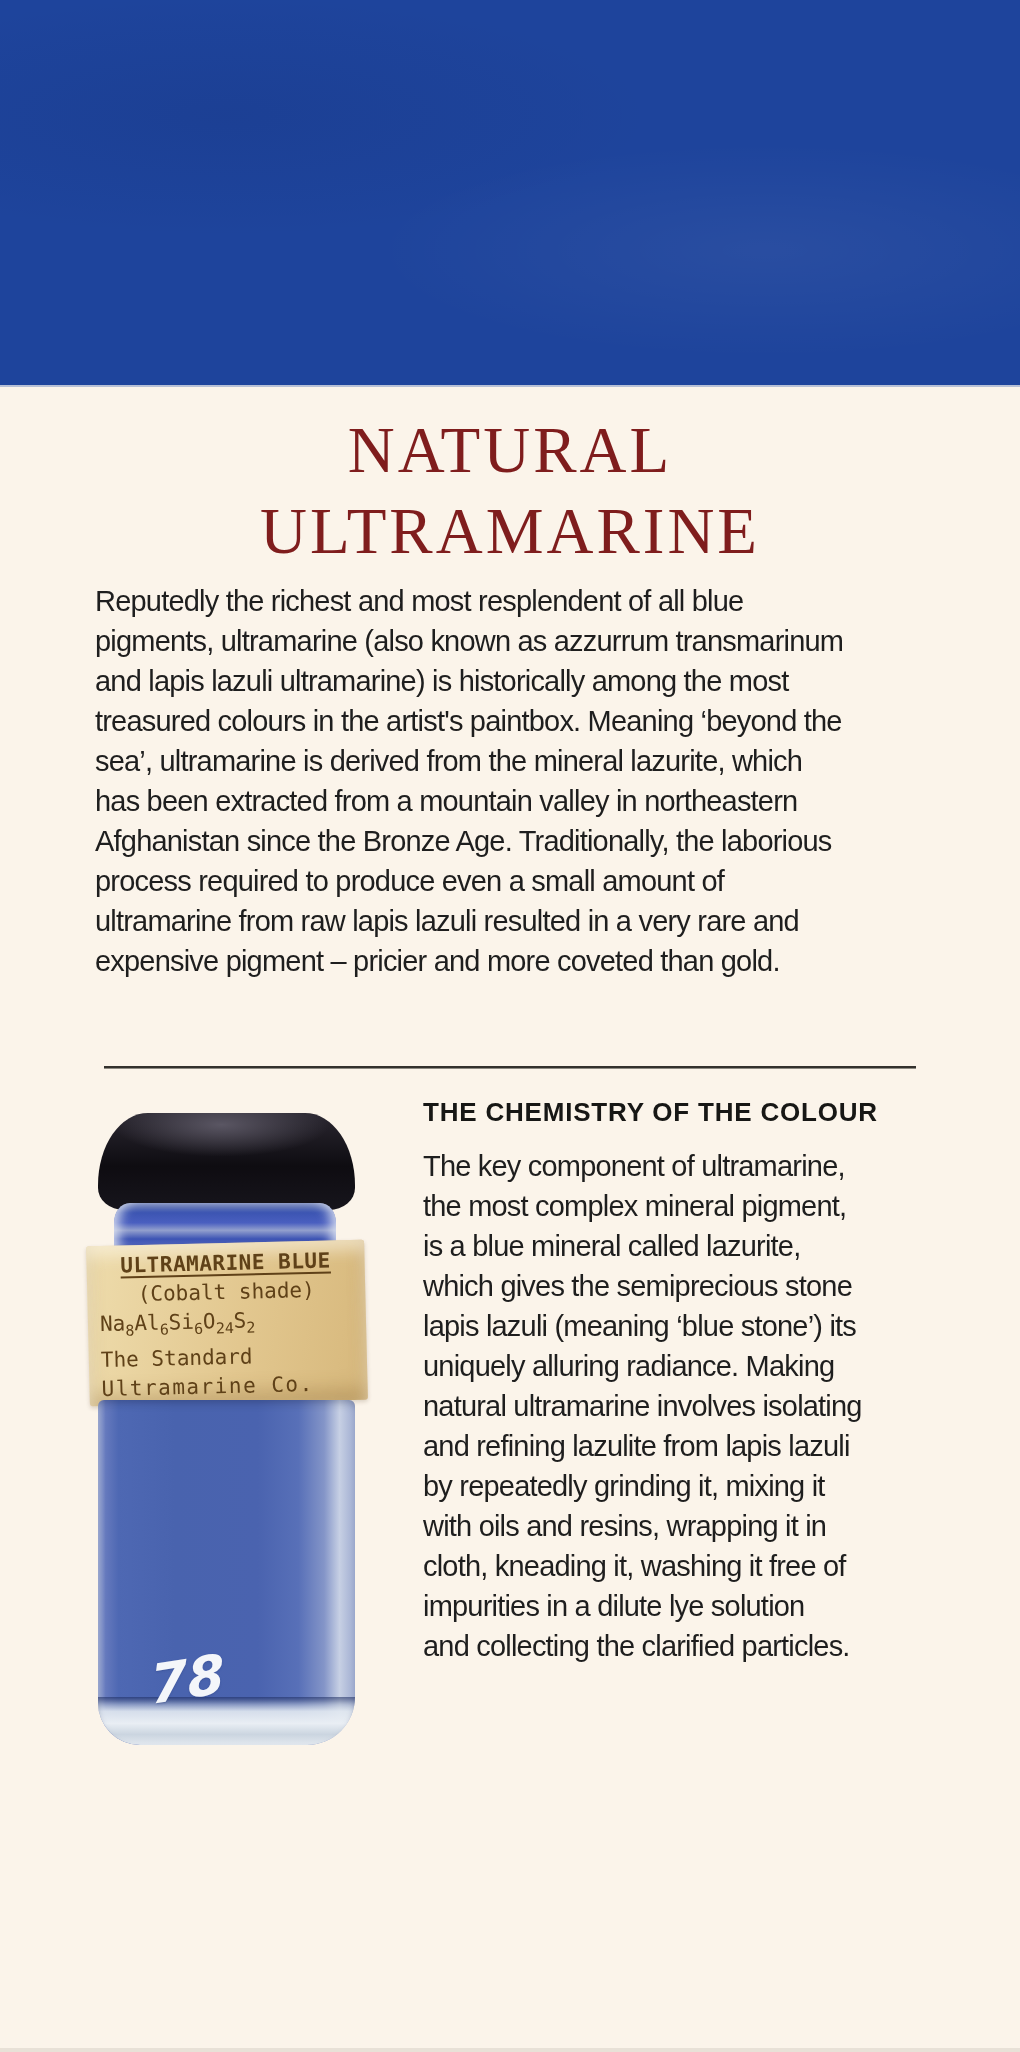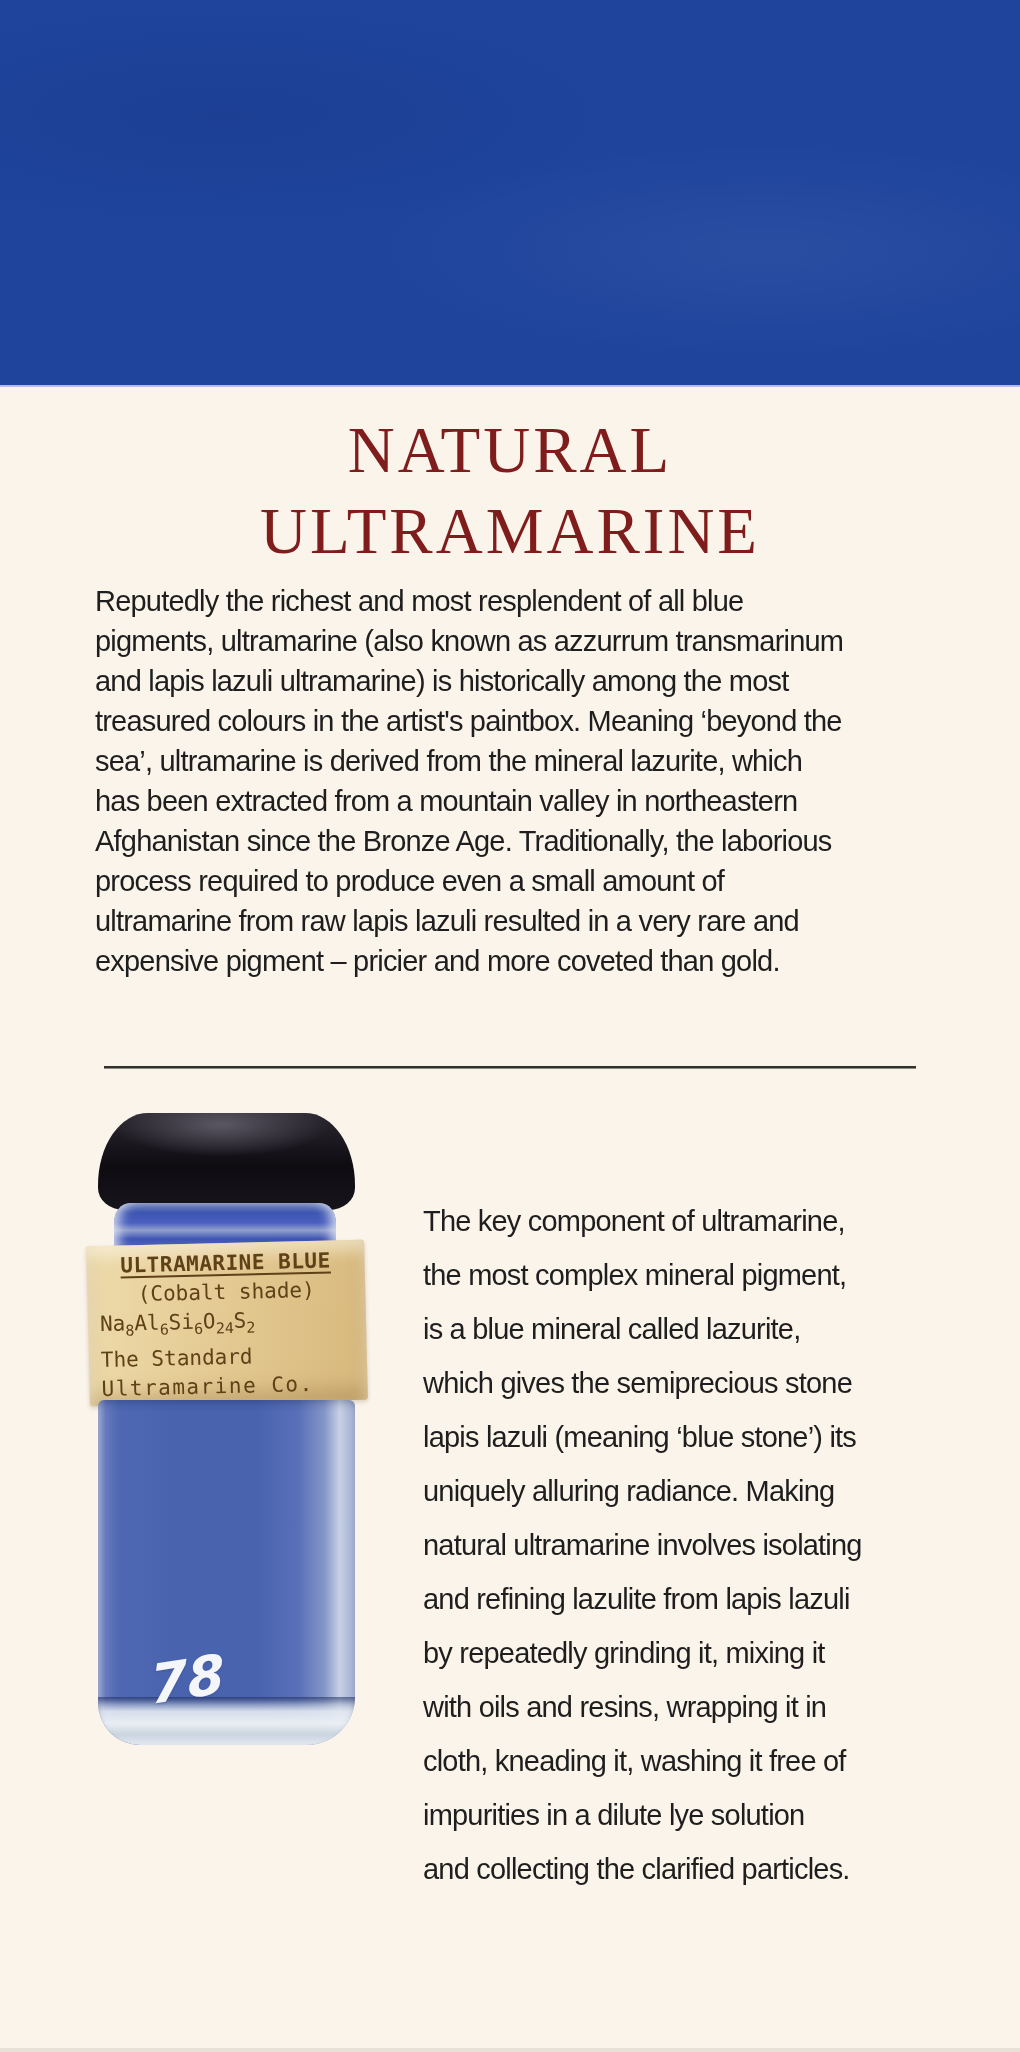--- a/index.html
+++ b/index.html
@@ -42,23 +42,22 @@
     position:absolute;left:104px;top:1066px;width:812px;height:3px;
     background:linear-gradient(180deg,#33312d 0 60%,#8d8a82 60% 100%);
   }
   
   .chem-heading{
     position:absolute;left:423px;top:1097px;
     font-size:26px;font-weight:700;letter-spacing:0.8px;color:#171715;
   }
   .chem-body{
     position:absolute;left:423px;top:1146px;width:560px;
-    font-size:29px;line-height:54px;letter-spacing:-0.8px;
+    font-size:29px;line-height:40px;letter-spacing:-0.8px;
     white-space:pre-line;
-    margin-top:48px;
   }
   
   .jar{position:absolute;left:88px;top:1113px;width:278px;height:632px;}
   .jar-cap{
     position:absolute;left:10px;top:0;width:257px;height:97px;
     border-radius:50px 50px 26px 26px / 72px 72px 22px 22px;
     background:
       radial-gradient(ellipse 70% 55% at 48% 12%, #5a5663 0%, rgba(90,86,99,0) 60%),
       linear-gradient(180deg,#2a2730 0%,#0e0c11 55%,#17151c 100%);
   }
@@ -138,20 +137,21 @@
 treasured colours in the artist's paintbox. Meaning ‘beyond the
 sea’, ultramarine is derived from the mineral lazurite, which
 has been extracted from a mountain valley in northeastern
 Afghanistan since the Bronze Age. Traditionally, the laborious
 process required to produce even a small amount of
 ultramarine from raw lapis lazuli resulted in a very rare and
 expensive pigment – pricier and more coveted than gold.</div>
 
   <div class="divider"></div>
 
+  <div class="chem-heading">THE CHEMISTRY OF THE COLOUR</div>
 
   <div class="chem-body">The key component of ultramarine,
 the most complex mineral pigment,
 is a blue mineral called lazurite,
 which gives the semiprecious stone
 lapis lazuli (meaning ‘blue stone’) its
 uniquely alluring radiance. Making
 natural ultramarine involves isolating
 and refining lazulite from lapis lazuli
 by repeatedly grinding it, mixing it

